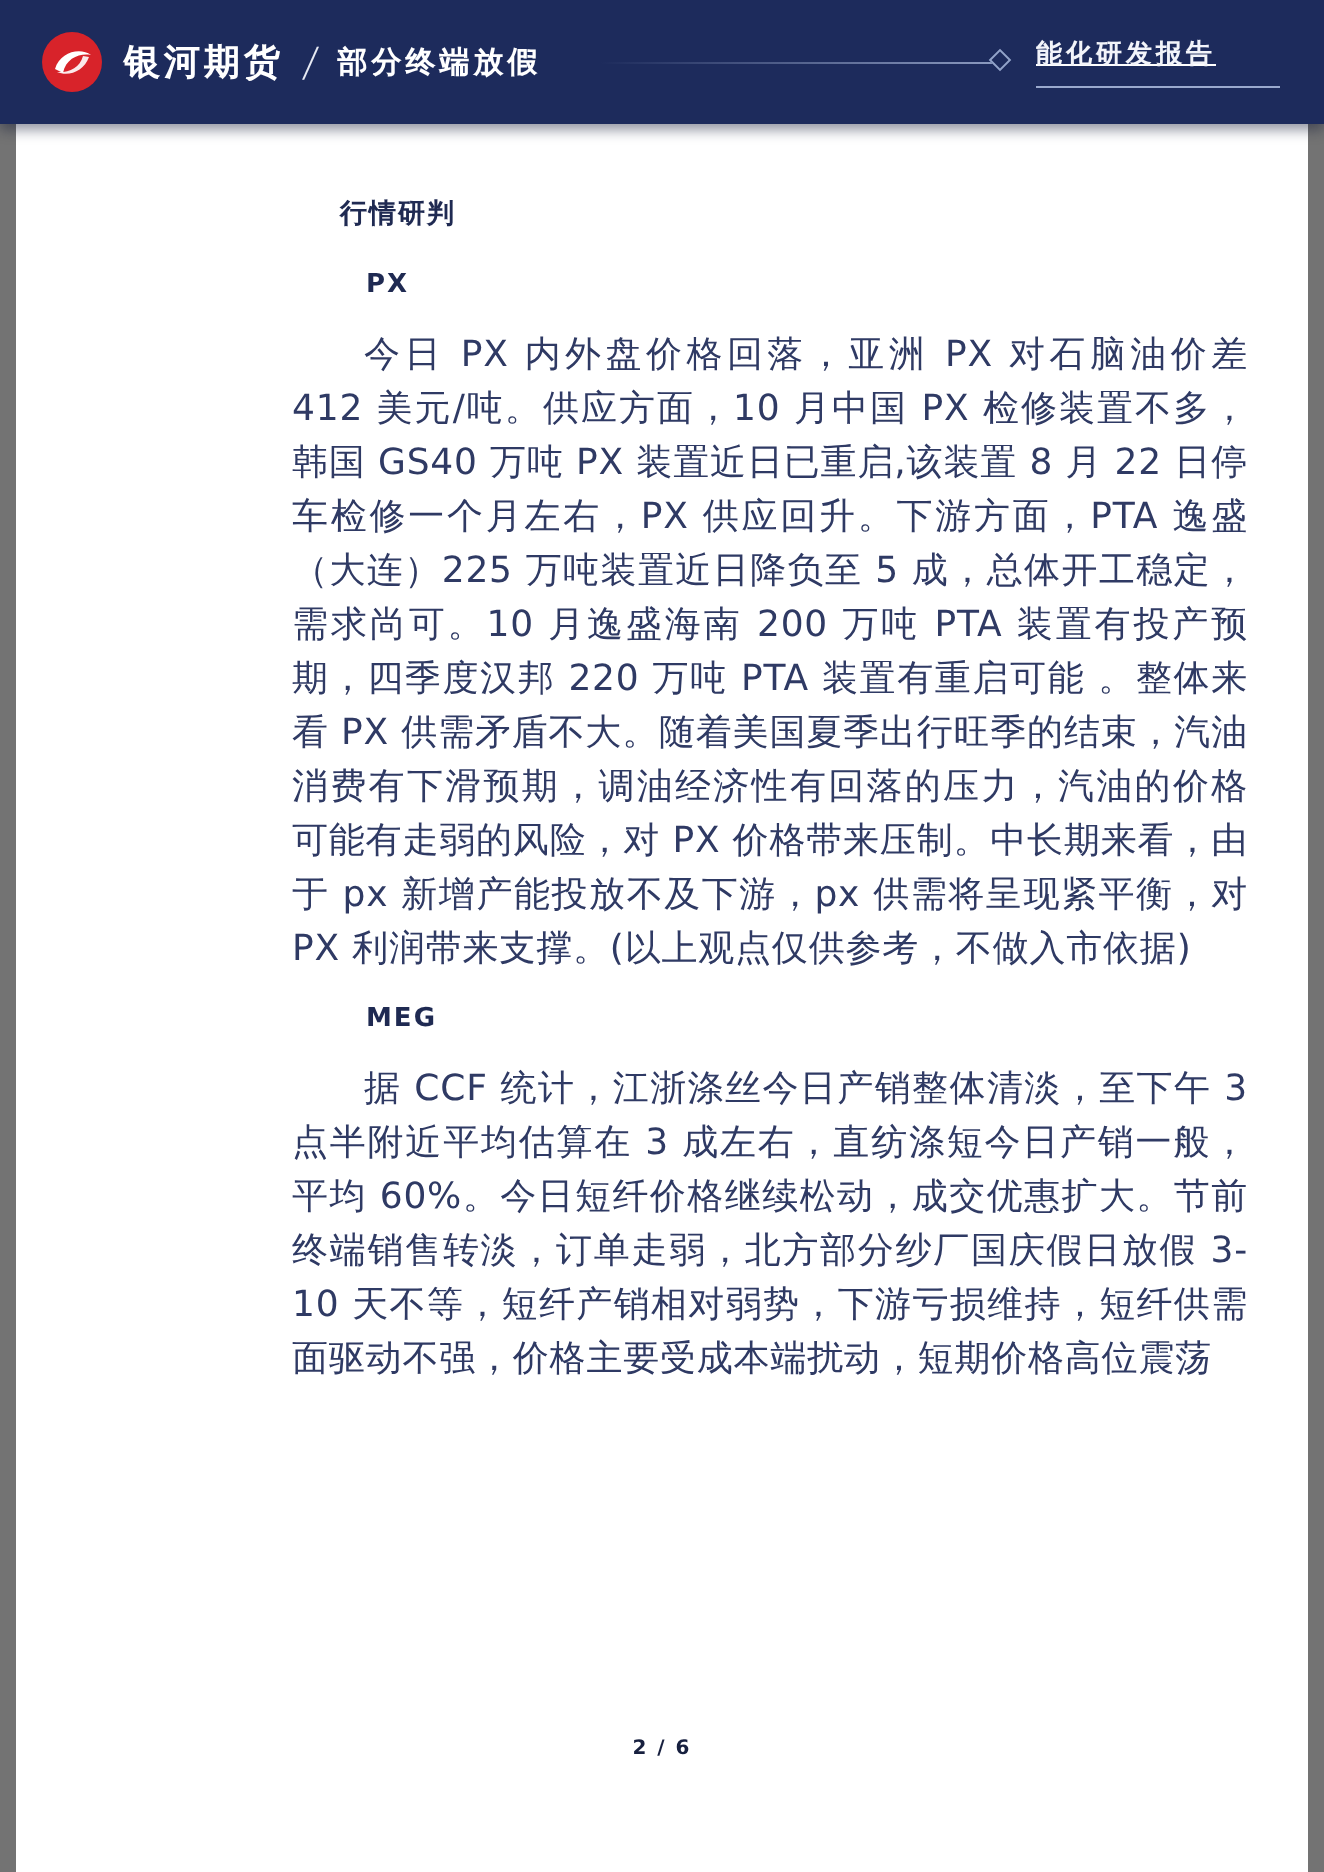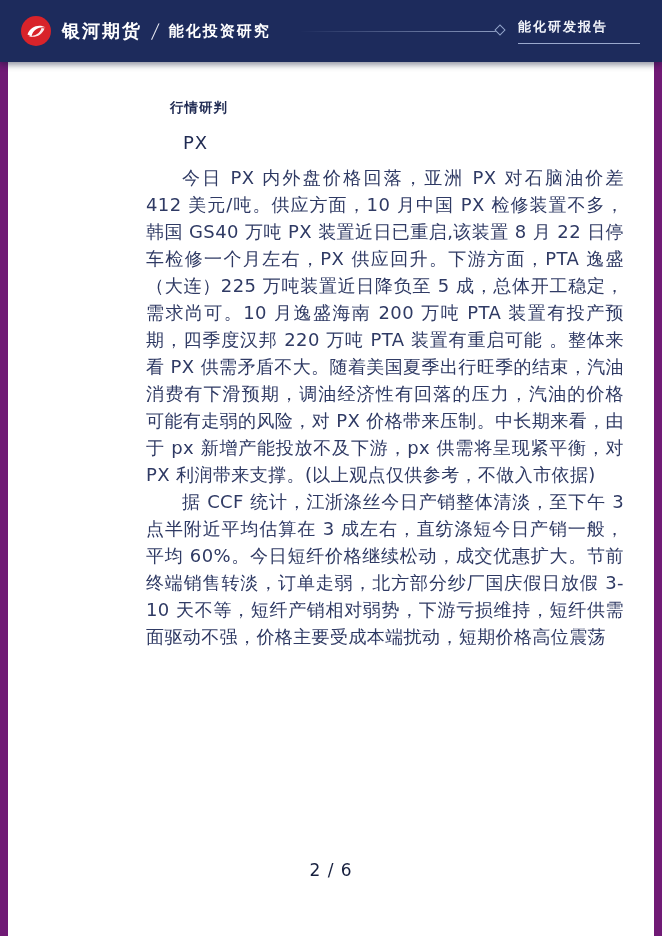--- a/index.html
+++ b/index.html
@@ -44,88 +44,88 @@
     background: linear-gradient(to right, rgba(160,175,210,0), rgba(160,175,210,0.85));
     margin-right: 18px;
   }
   .deco-diamond {
     position: absolute; right: -4px; top: -5px;
     width: 8px; height: 8px;
     border: 1px solid #92a3c9;
     background: #1d2b5c;
     transform: rotate(45deg);
   }
-  .report-label-wrap { display: flex; flex-direction: column; align-items: flex-start; }
+  .report-label-wrap { display: flex; flex-direction: column; align-items: flex-start; text-decoration: underline; }
   .report-label {
     font-size: 13px; font-weight: bold; letter-spacing: 2px; white-space: nowrap;
     color: #f2f4fa;
   }
   .report-underline {
     height: 1px; background: #9aa9cd; width: 122px; margin-top: 7px;
   }
 
   
   .page-area {
     position: relative;
     height: 874px;
-    background: #701a75;
+    background: #737373;
     padding: 0 8px;
   }
   .page {
     position: relative;
     background: #ffffff;
     height: 100%;
     width: 646px;
   }
   .content {
     padding: 32px 0 0 138px;
     width: 616px; 
     color: #2f3a64;
   }
   .sec-title {
     font-size: 13.5px; font-weight: bold; color: #1f2a52;
     margin: 0 0 7px 24px; line-height: 27px; letter-spacing: 1px;
   }
   .sub-heading {
-    font-size: 18px; font-weight: normal; color: #1f2a52;
+    font-size: 13px; font-weight: bold; color: #1f2a52;
     margin: 8px 0 8px 37px; line-height: 27px; letter-spacing: 1px;
   }
   .body-para {
     margin: 0; width: 478px;
     font-size: 18px; line-height: 27px;
     text-align: justify;
     text-indent: 2em;
     letter-spacing: 0.4px;
     color: #2f3a64;
   }
   .page-number {
     position: absolute;
     bottom: 56px; left: 0; right: 0;
     text-align: center;
-    font-size: 17px; font-weight: normal; color: #17203f;
+    font-size: 10px; font-weight: bold; color: #17203f;
     letter-spacing: 1px;
   }
 </style>
 </head>
 <body>
 
 <div class="screen">
 
   <header class="topbar">
     <div class="brand">
       <span class="logo">
         <svg width="32" height="32" viewBox="0 0 32 32">
           <circle cx="16" cy="16" r="15" fill="#d8232a"></circle>
           <path d="M7.5 19.5 C 10 11, 20 8.5, 25.5 12.5 C 20 11.5, 13 14, 11.5 21.5 Z" fill="#ffffff"></path>
           <path d="M24.5 13.5 C 22 20.5, 14.5 23.5, 8.5 21 C 14 21.5, 20 19, 21.5 13 Z" fill="#ffffff" opacity="0.9"></path>
         </svg>
       </span>
       <span class="brand-name">银河期货</span>
       <span class="brand-slash">/</span>
-      <span class="brand-dept">能化投资研究</span>
+      <span class="brand-dept">部分终端放假</span>
     </div>
     <div class="header-right">
       <span class="deco-line">
         <span class="deco-diamond"></span>
       </span>
       <div class="report-label-wrap">
         <span class="report-label">能化研发报告</span>
         <span class="report-underline"></span>
       </div>
     </div>
@@ -134,20 +134,21 @@
   <div class="page-area">
     <div class="page">
       <div class="content">
 
         <h2 class="sec-title">行情研判</h2>
 
         <h3 class="sub-heading">PX</h3>
         <p class="body-para">今日 PX 内外盘价格回落，亚洲 PX 对石脑油价差 412 美元/吨。供应方面，10 月中国 PX 检修装置不多，韩国 GS40 万吨 PX 装置近日已重启,该装置 8 月 22 日停车检修一个月左右，PX 供应回升。下游方面，PTA 逸盛（大连）225 万吨装置近日降负至 5 成，总体开工稳定，需求尚可。10 月逸盛海南 200 万吨 PTA 装置有投产预期，四季度汉邦 220 万吨 PTA 装置有重启可能 。整体来看 PX 供需矛盾不大。随着美国夏季出行旺季的结束，汽油消费有下滑预期，调油经济性有回落的压力，汽油的价格可能有走弱的风险，对 PX 价格带来压制。中长期来看，由于 px 新增产能投放不及下游，px 供需将呈现紧平衡，对 PX 利润带来支撑。(以上观点仅供参考，不做入市依据)</p>
 
 
+        <h3 class="sub-heading">MEG</h3>
 
         <p class="body-para">据 CCF 统计，江浙涤丝今日产销整体清淡，至下午 3 点半附近平均估算在 3 成左右，直纺涤短今日产销一般，平均 60%。今日短纤价格继续松动，成交优惠扩大。节前终端销售转淡，订单走弱，北方部分纱厂国庆假日放假 3-10 天不等，短纤产销相对弱势，下游亏损维持，短纤供需面驱动不强，价格主要受成本端扰动，短期价格高位震荡</p>
 
       </div>
       <div class="page-number">
         <span>2 / 6</span>
       </div>
     </div>
   </div>
 

